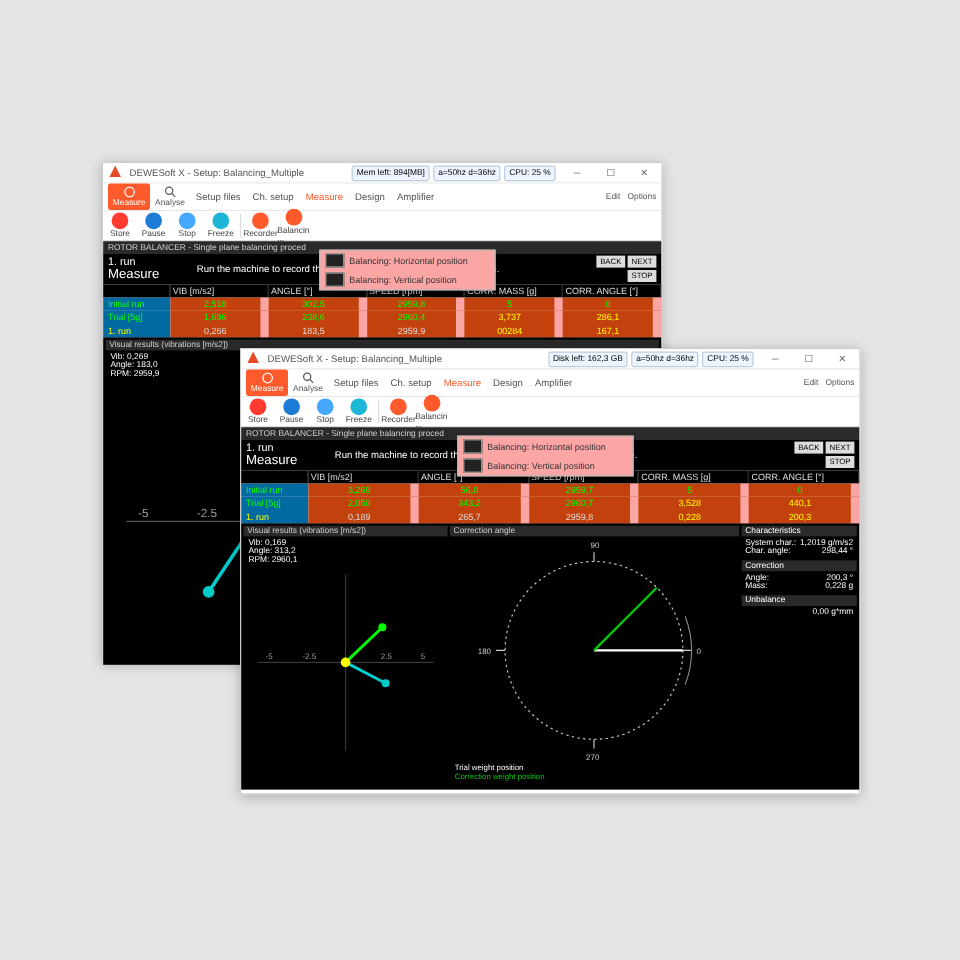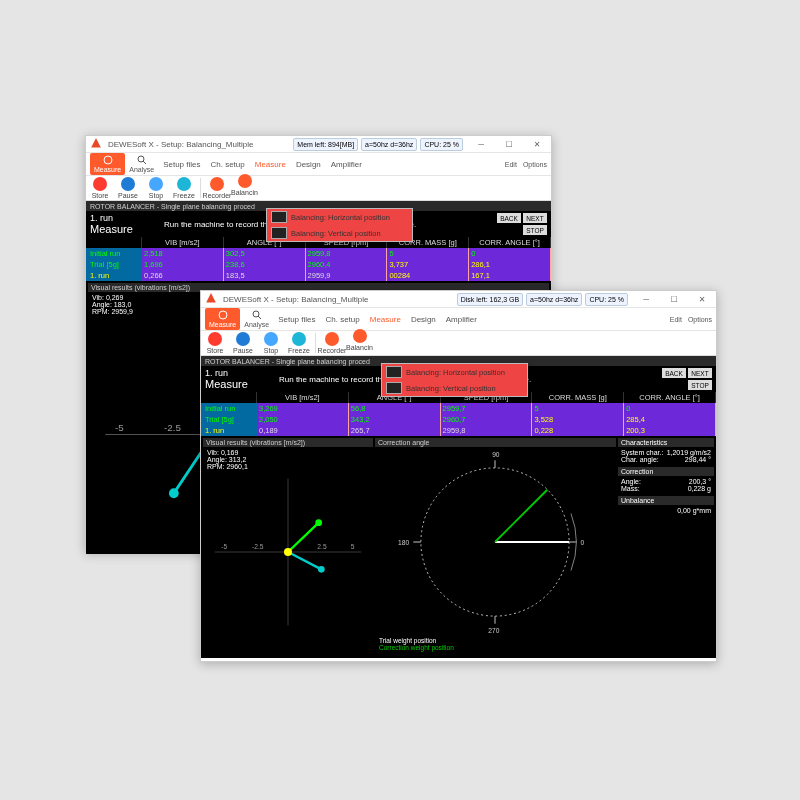--- a/index.html
+++ b/index.html
@@ -16,36 +16,36 @@
 .menubar{height:22px;display:flex;align-items:center;padding:0 4px;background:#fff;border-bottom:1px solid #e5e5e5}
 .mbtn{display:flex;flex-direction:column;align-items:center;justify-content:center;padding:0 4px;font-size:7px;color:#555}
 .mbtn .ic{width:10px;height:10px;margin-bottom:1px}
 .mbtn.active{background:#ff5a2c;color:#fff;border-radius:2px;padding:2px 4px}
 .mtab{padding:0 5px;font-size:8px;color:#555}
 .mtab.orange{color:#ff5a2c}
 .editopt{margin-left:auto;font-size:7px;color:#555;display:flex;gap:6px}
 .ribbon{height:24px;display:flex;align-items:center;border-bottom:1px solid #ddd;background:#fff}
 .rbtn{display:flex;flex-direction:column;align-items:center;justify-content:center;width:28px;font-size:7px;color:#444}
 .rbtn .c{width:14px;height:14px;border-radius:50%;margin-bottom:1px}
-.popup{position:absolute;background:#ef4444;border:1px solid #bbb;box-shadow:2px 2px 4px rgba(0,0,0,.25)}
+.popup{position:absolute;background:#fca5a5;border:1px solid #bbb;box-shadow:2px 2px 4px rgba(0,0,0,.25)}
 .popup .row{display:flex;align-items:center;height:16px;padding:0 4px;font-size:7.5px;color:#333}
 .popup .thumb{width:14px;height:10px;background:#222;border:1px solid #aaa;margin-right:4px}
 .banner{height:26px;background:#000;color:#fff;display:flex;align-items:center;padding:0 4px}
 .banner .head{width:68px}
 .banner .head .t1{font-size:9px}.banner .head .t2{font-size:11px}
 .banner .msg{flex:1;font-size:8px;padding-left:6px}
 .banner .nav{display:flex;flex-direction:column;gap:2px}
 .banner .navrow{display:flex;gap:2px}
 .banner .navbtn{width:24px;height:10px;background:#ddd;color:#000;font-size:6.5px;display:flex;align-items:center;justify-content:center}
 .procbar{height:10px;background:#2a2a2a;color:#cfcfcf;font-size:7px;display:flex;align-items:center;padding:0 4px}
 .tbl{display:grid;grid-template-columns:56px repeat(5,1fr);font-size:7.5px}
-.th{background:#000;color:#ddd;text-align:center;padding:1px 2px;border-right:1px solid #333}
+.th{background:#000;color:#ddd;padding:1px 2px;border-right:1px solid #333}
 .rowlabel{background:#0369a1;color:#0f0;padding:1px 4px}
 .rowlabel.y{color:#ff0}
-.td{background:#6d28d9;text-align:left;padding:1px 2px;border-right:1px solid #fca5a5}
+.td{background:#c2410c;text-align:center;padding:1px 2px;border-right:7px solid #fca5a5}
 .g{color:#0f0}.y{color:#ff0}.w{color:#ddd}
 .panels{display:flex;gap:2px;padding:2px;background:#fff}
 .panel{background:#000;color:#fff;font-size:7px}
 .phead{background:#2a2a2a;color:#cfcfcf;padding:1px 3px;font-size:7px}
 svg{display:block}
 .sidebox{background:#000;color:#fff;font-size:7px}
 .sidebox .hd{background:#2a2a2a;padding:1px 3px}
 .sidebox .bd{padding:2px 3px}
 .sidebox .row{display:flex;justify-content:space-between}
 </style>
@@ -299,21 +299,21 @@
   <div class="td g">56,8</div>
   <div class="td g">2959,7</div>
   <div class="td g">5</div>
   <div class="td g">0</div>
 
   <div class="rowlabel">Trial [5g]</div>
   <div class="td g">2,050</div>
   <div class="td g">343,2</div>
   <div class="td g">2960,7</div>
   <div class="td y">3,528</div>
-  <div class="td y">285,4</div>
+  <div class="td y">440,1</div>
 
   <div class="rowlabel y">1. run</div>
   <div class="td w">0,189</div>
   <div class="td w">265,7</div>
   <div class="td w">2959,8</div>
   <div class="td y">0,228</div>
   <div class="td y">200,3</div>
  </div>
 
  <div style="display:flex;gap:2px;padding:2px;background:#000;height:218px">

